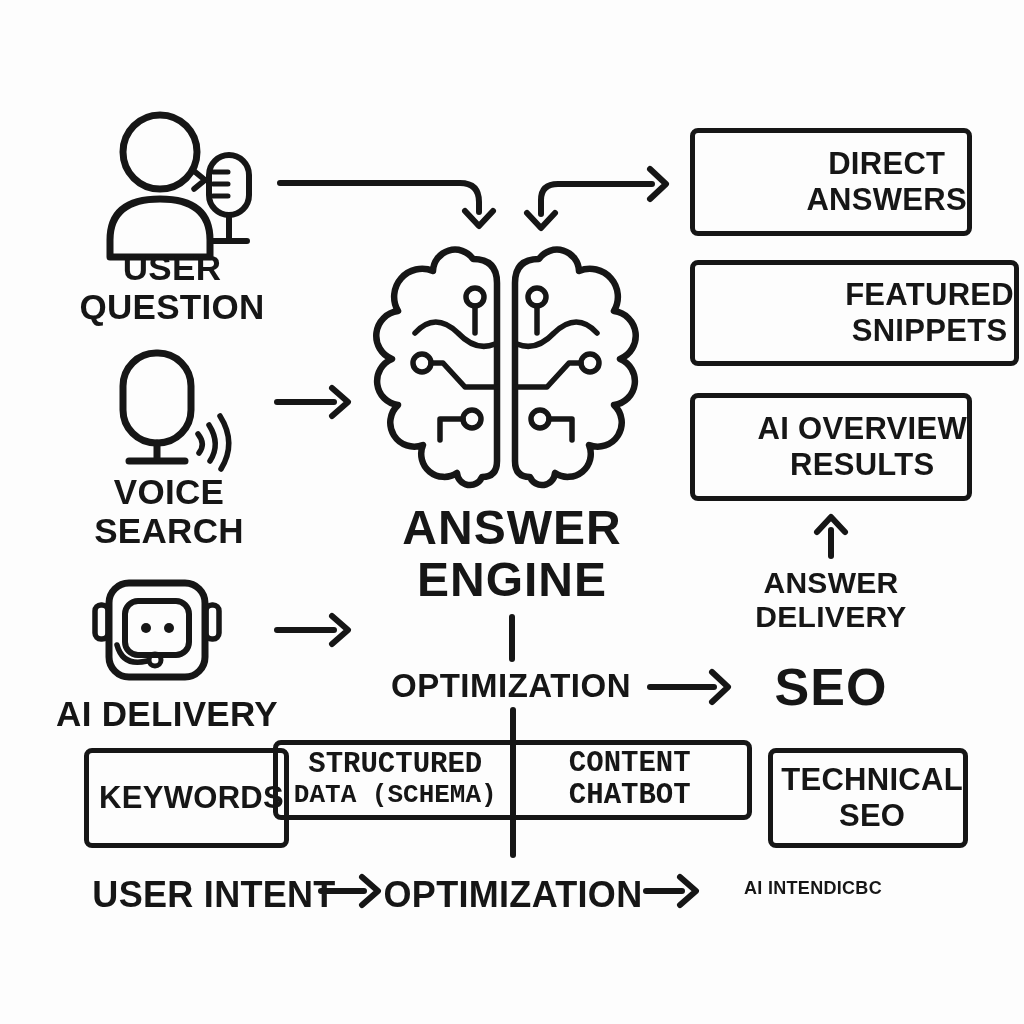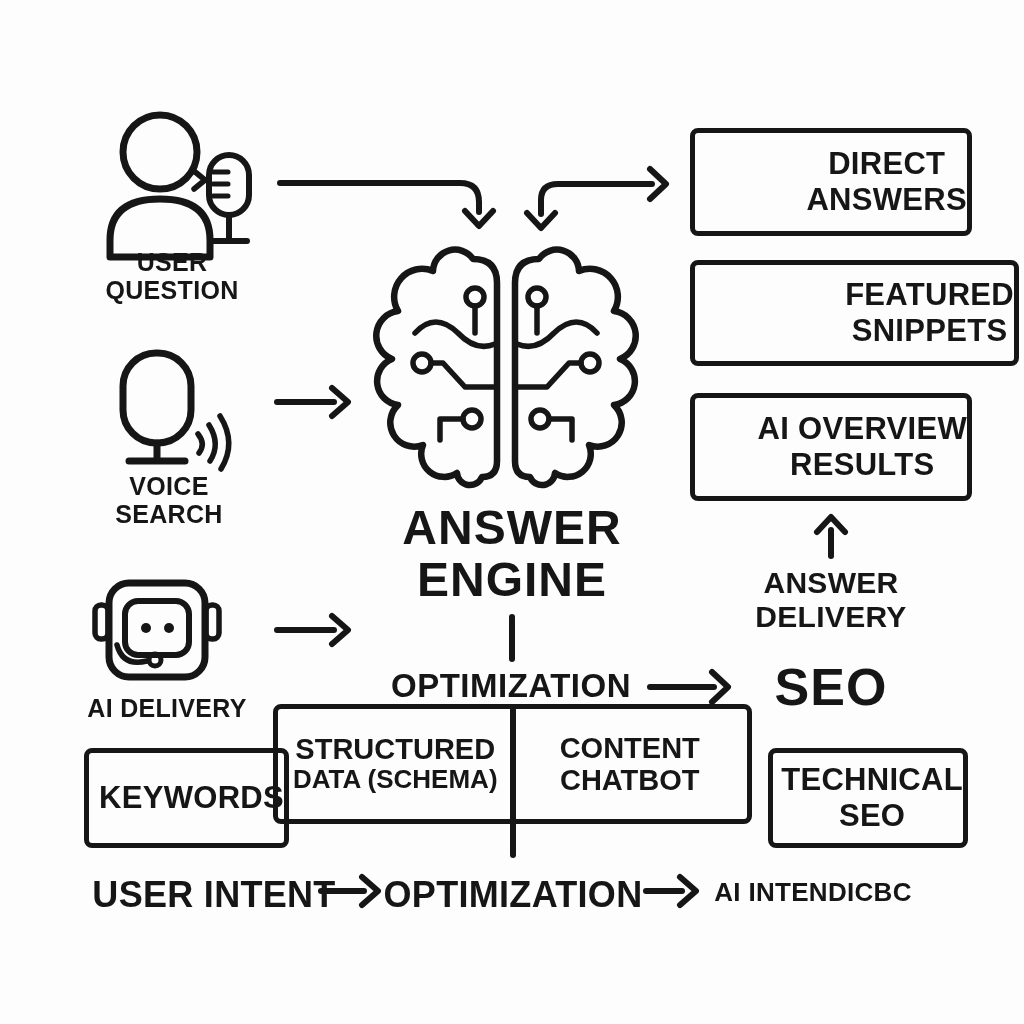--- a/index.html
+++ b/index.html
@@ -11,27 +11,27 @@
     color:var(--ink);
   }
   svg.canvas{position:absolute;left:0;top:0;width:1024px;height:1024px;}
   .stroke{stroke:var(--ink);fill:none;stroke-linecap:round;stroke-linejoin:round;}
   .lbl{
     position:absolute;transform:translateX(-50%);
     text-align:center;font-weight:700;letter-spacing:.3px;
     color:var(--ink);white-space:nowrap;line-height:1.12;
   }
   .lbl span{display:block;}
-  .lbl-icon{font-size:25px;}
+  .lbl-icon{font-size:35px;}
   .lbl-engine{font-size:48px;line-height:1.08;letter-spacing:1px;}
   .lbl-opt{font-size:33px;letter-spacing:.5px;}
   .lbl-seo{font-size:52px;letter-spacing:1px;}
   .lbl-delivery{font-size:30px;}
   .lbl-flow{font-size:36px;}
-  .lbl-flow-sm{font-size:26px;}
+  .lbl-flow-sm{font-size:18px;}
   .box{
     position:absolute;box-sizing:border-box;
     border:5px solid var(--ink);border-radius:8px;
     display:flex;align-items:center;justify-content:flex-end;
     text-align:center;font-weight:700;color:var(--ink);
     background:transparent;
     padding-left:20px;
   }
   .box .bl{display:block;font-size:31px;line-height:1.15;letter-spacing:.3px;}
   .cell{
@@ -186,21 +186,21 @@
     <span class="bl">RESULTS</span>
   </div>
 </div>
 
 <div class="box" style="left:52px;top:748px;width:205px;height:100px;margin-left:32px;">
   <div>
     <span class="bl">KEYWORDS</span>
   </div>
 </div>
 
-<div class="box" style="left:273px;top:704px;width:479px;height:120px;">
+<div class="box" style="left:273px;top:740px;width:479px;height:80px;font-family:Liberation Mono, monospace;">
   <div class="cell" style="left:25%;">
     <span class="l1">STRUCTURED</span>
     <span class="l2">DATA (SCHEMA)</span>
   </div>
   <div class="cell" style="left:75%;">
     <span class="l1">CONTENT</span>
     <span class="l1">CHATBOT</span>
   </div>
 </div>
 

